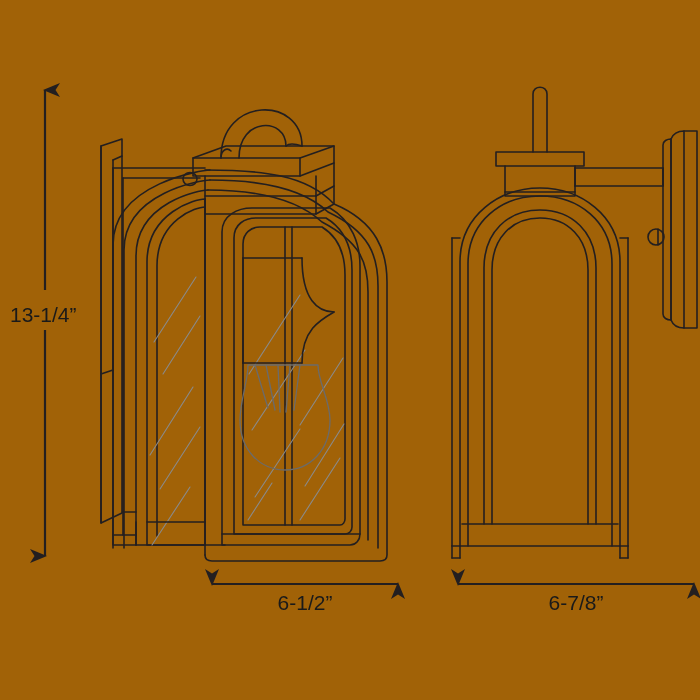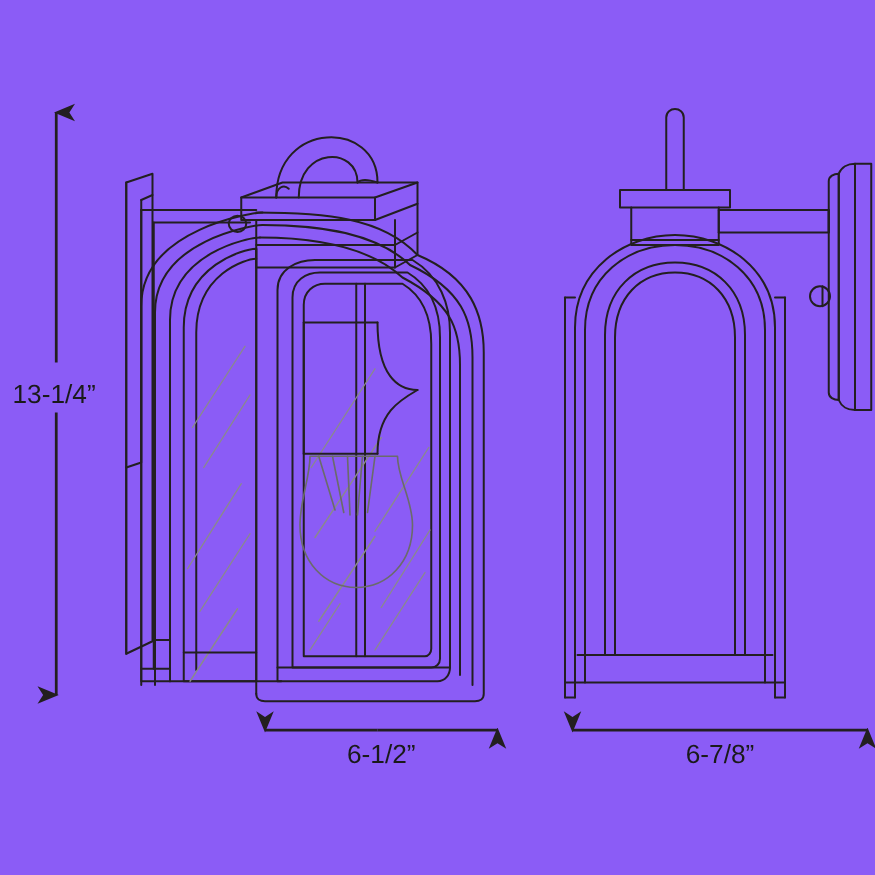--- a/index.html
+++ b/index.html
@@ -7,21 +7,21 @@
     padding: 0;
     background: #ffffff;
   }
   body {
     font-family: "Liberation Sans", sans-serif;
   }
   #page {
     position: relative;
     width: 700px;
     height: 700px;
-    background: #8b5cf6;
+    background: #a16207;
     overflow: hidden;
   }
   #drawing {
     position: absolute;
     left: 0;
     top: 0;
   }
   .dim-text {
     font-family: "Liberation Sans", sans-serif;
     font-size: 21px;

